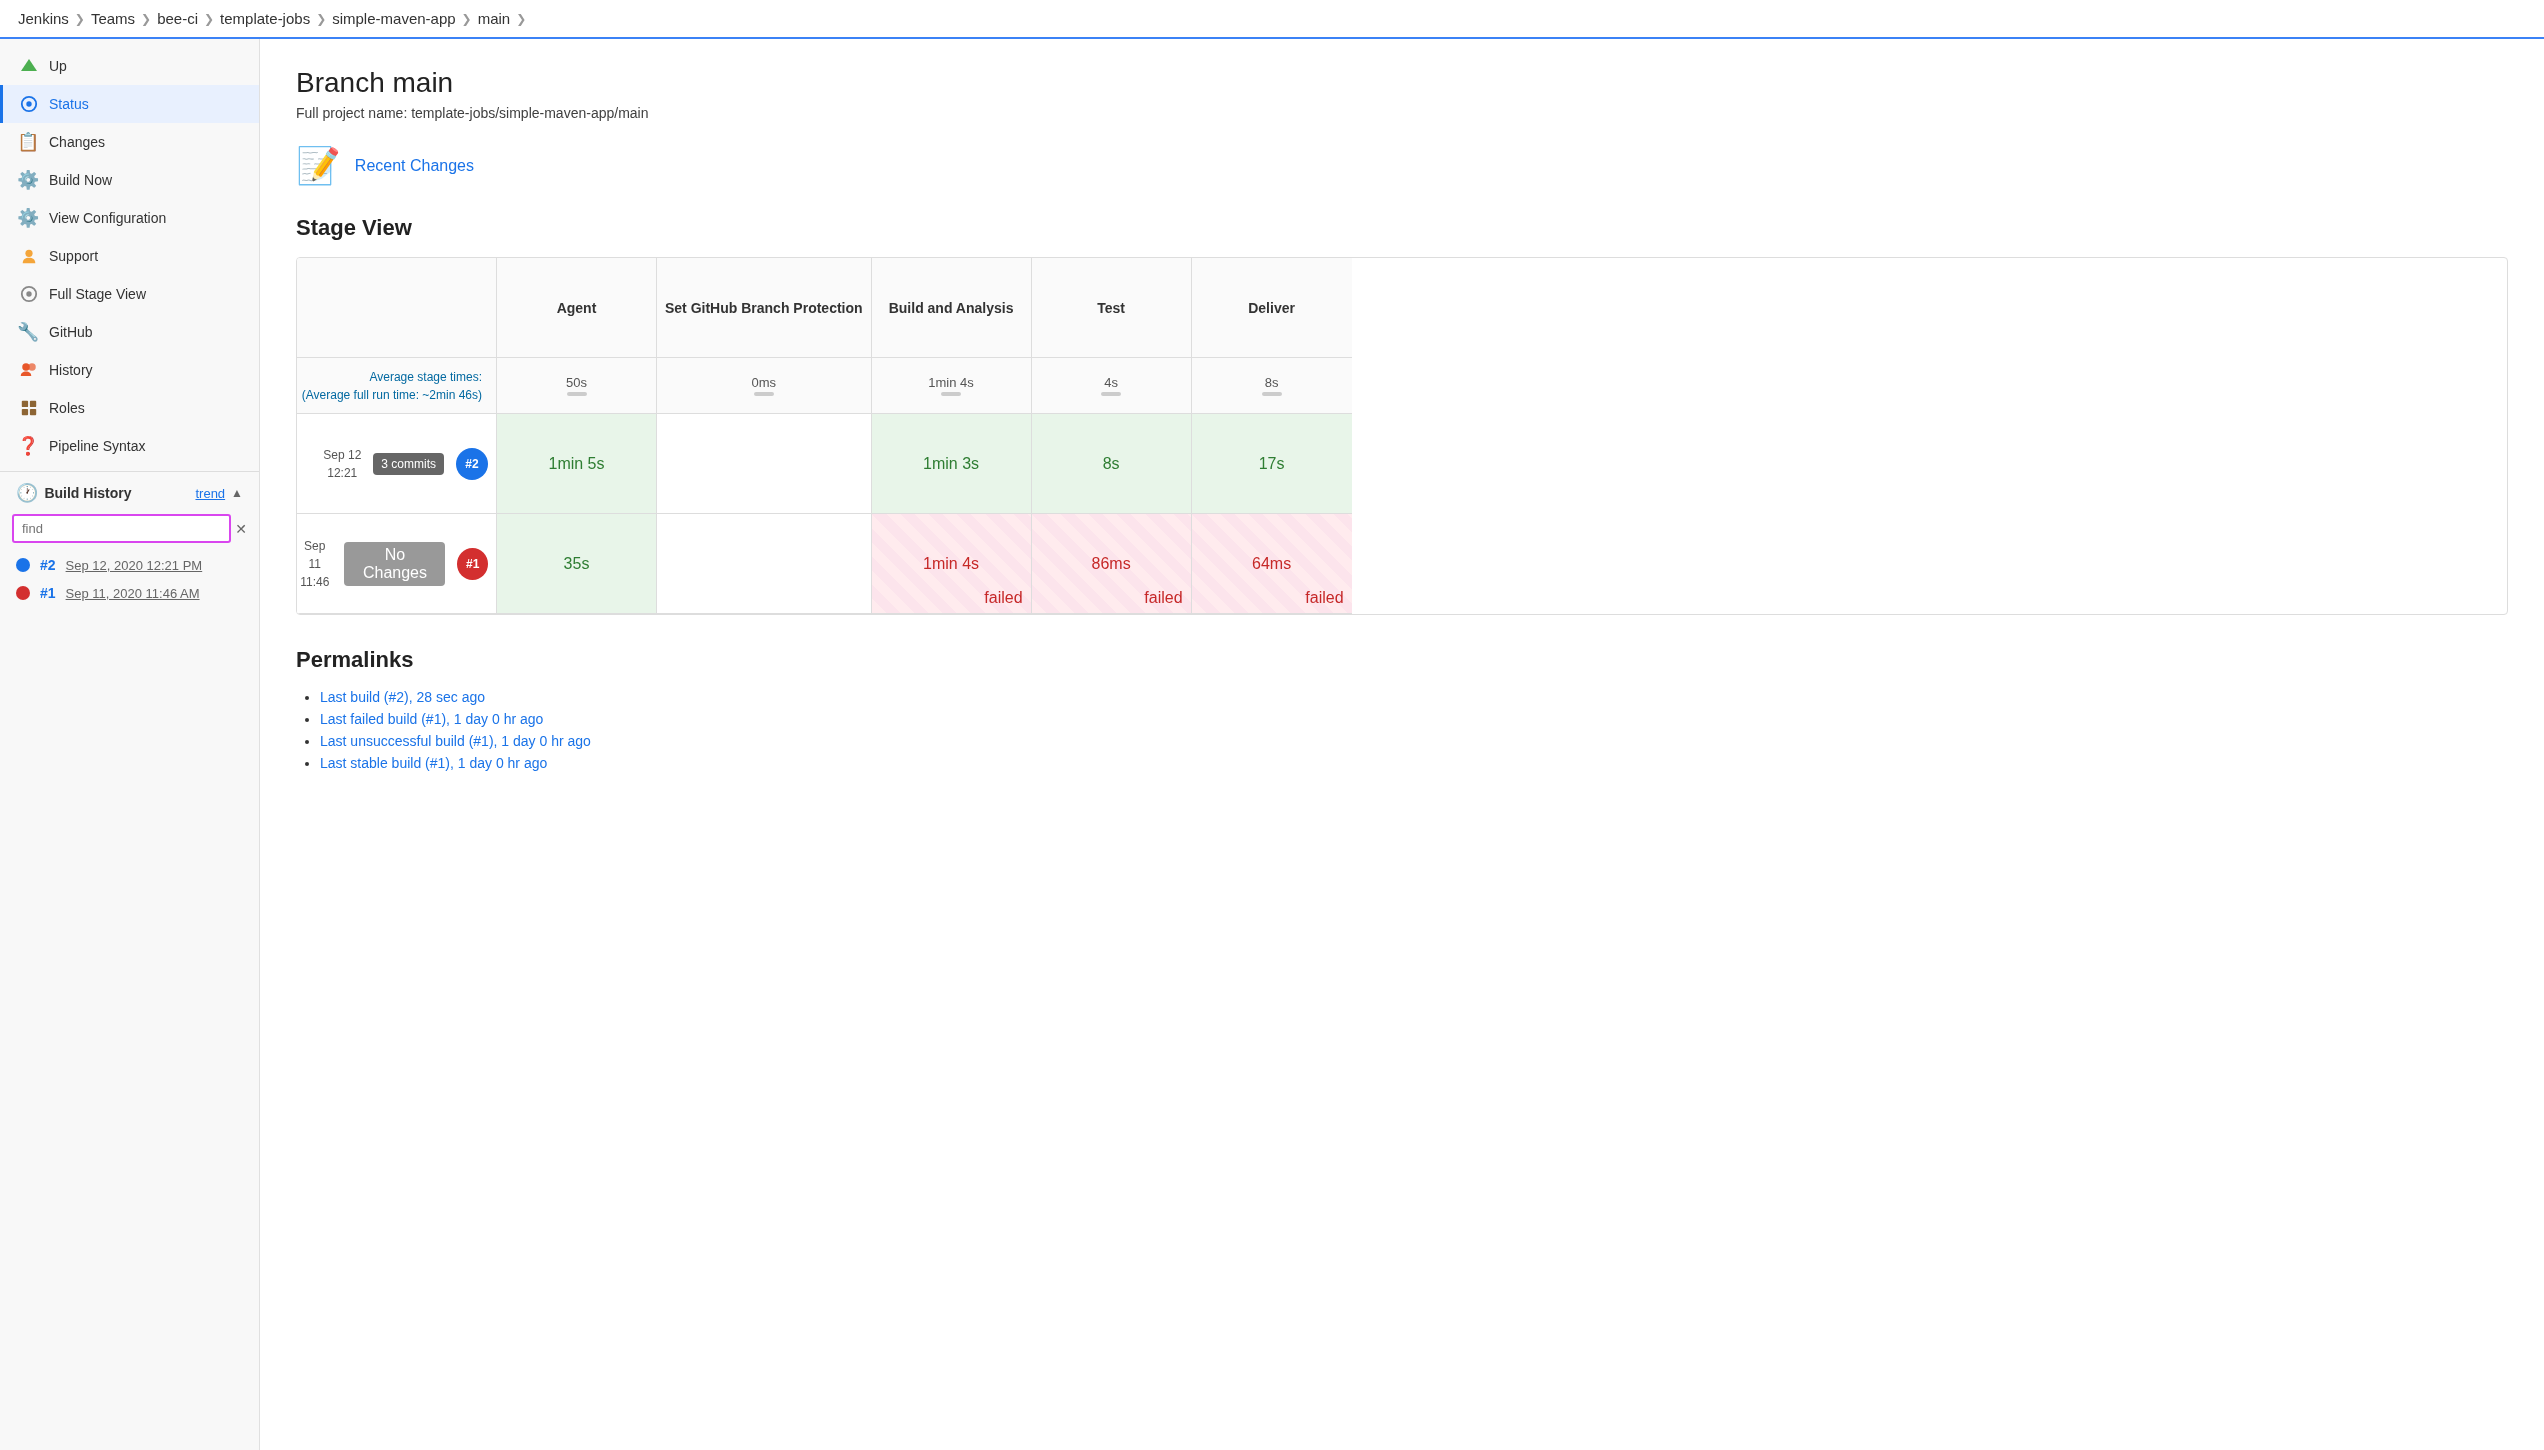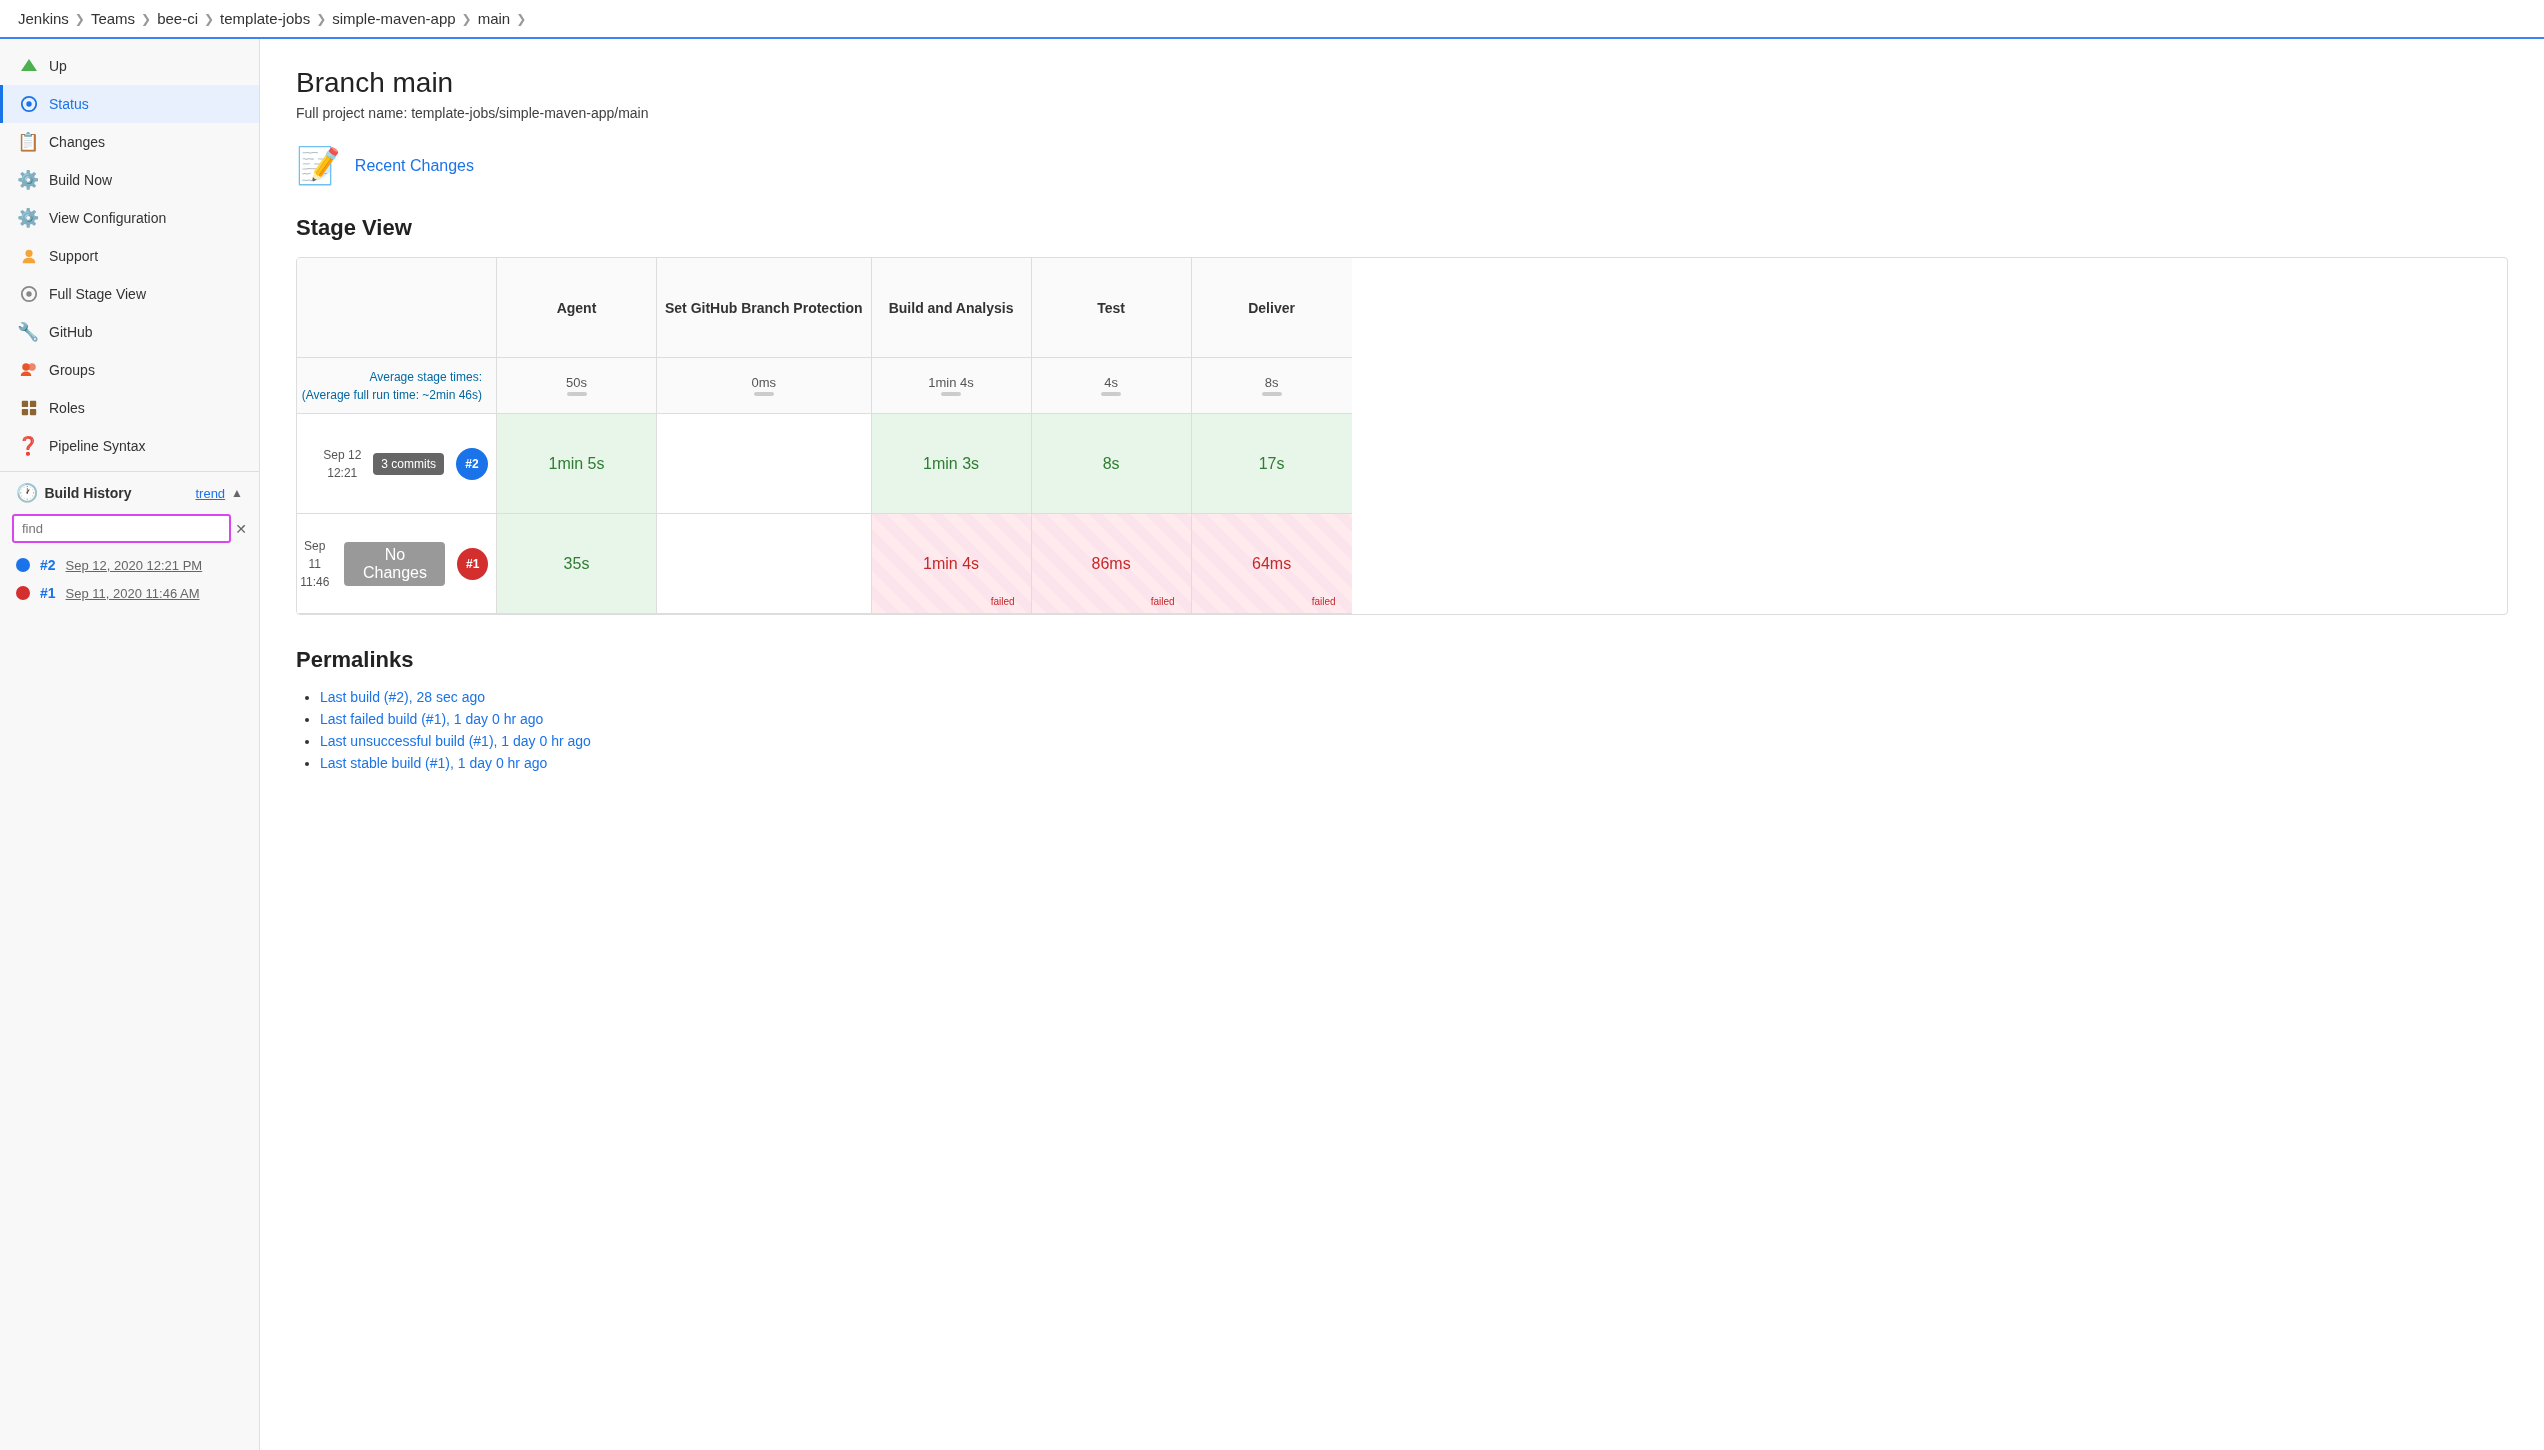--- a/index.html
+++ b/index.html
@@ -254,22 +254,22 @@
       border-bottom: 1px solid #ddd;
       position: relative;
     }
     .stage-cell.success { background: #e8f5e9; color: #2e7d32; }
     .stage-cell.failed { background: repeating-linear-gradient(45deg, #ffebee, #ffebee 10px, #fce4ec 10px, #fce4ec 20px); color: #c62828; }
     .stage-cell.empty { background: #fff; }
 
     .stage-cell .failed-label {
       position: absolute;
       bottom: 6px;
-      right: 16px;
-      font-size: 10px;
+      right: 8px;
+      font-size: 16px;
       color: #c62828;
       font-weight: 400;
     }
 
     
     .permalinks-section { margin-bottom: 24px; }
     .permalinks-list { list-style: disc; padding-left: 24px; }
     .permalinks-list li { margin-bottom: 6px; }
     .permalinks-list a { color: #1a73e8; text-decoration: none; font-size: 14px; }
 
@@ -361,21 +361,21 @@
     </div>
 
     <div class="sidebar-item">
       <span class="icon">
         <svg width="18" height="18" viewBox="0 0 24 24">
             <circle cx="8" cy="8" r="5" fill="#e8572a"></circle>
             <circle cx="16" cy="8" r="5" fill="#e8572a" opacity="0.7"></circle>
             <path d="M1 20c0-4 3-6 7-6s7 2 7 6" fill="#e8572a"></path>
           </svg>
       </span>
-      <span>Groups</span>
+      <span>History</span>
     </div>
 
     <div class="sidebar-item">
       <span class="icon">
         <svg width="18" height="18" viewBox="0 0 20 20">
             <rect x="2" y="2" width="7" height="7" rx="1" fill="#8d6534"></rect>
             <rect x="11" y="2" width="7" height="7" rx="1" fill="#8d6534"></rect>
             <rect x="2" y="11" width="7" height="7" rx="1" fill="#8d6534"></rect>
             <rect x="11" y="11" width="7" height="7" rx="1" fill="#8d6534"></rect>
           </svg>

